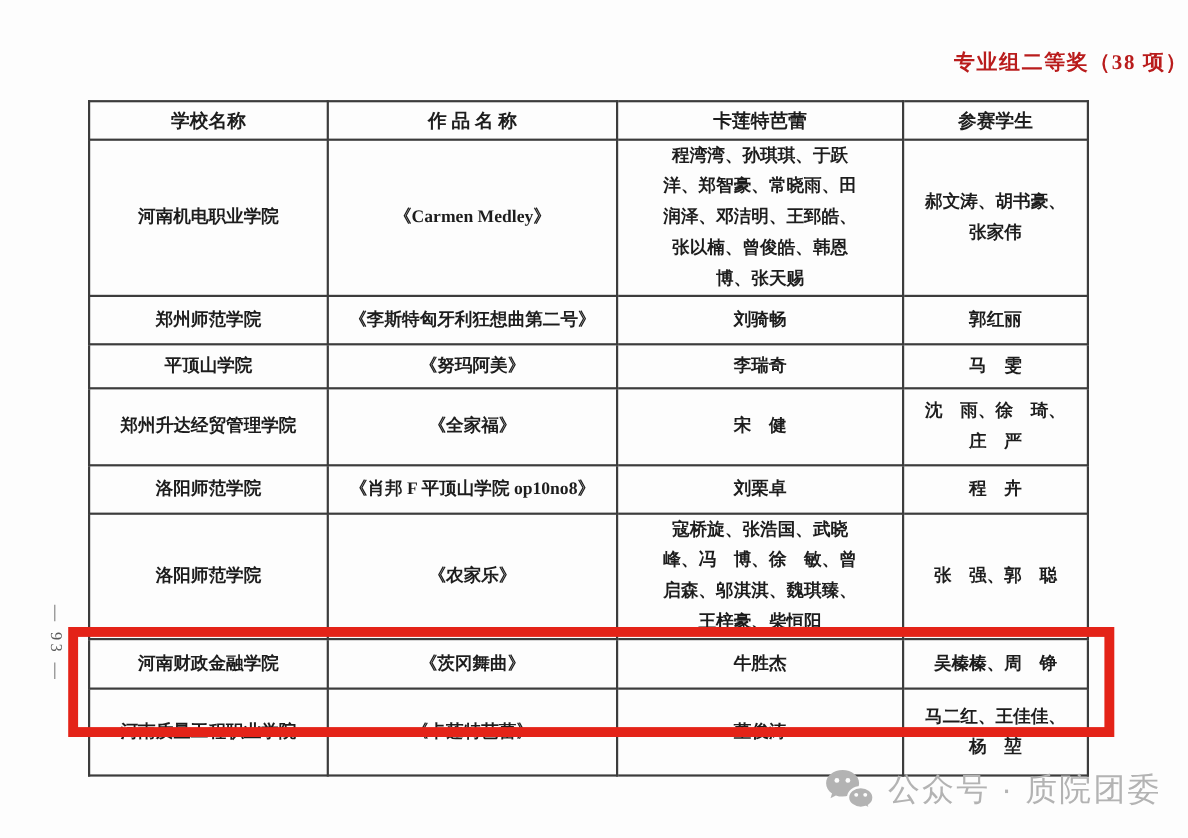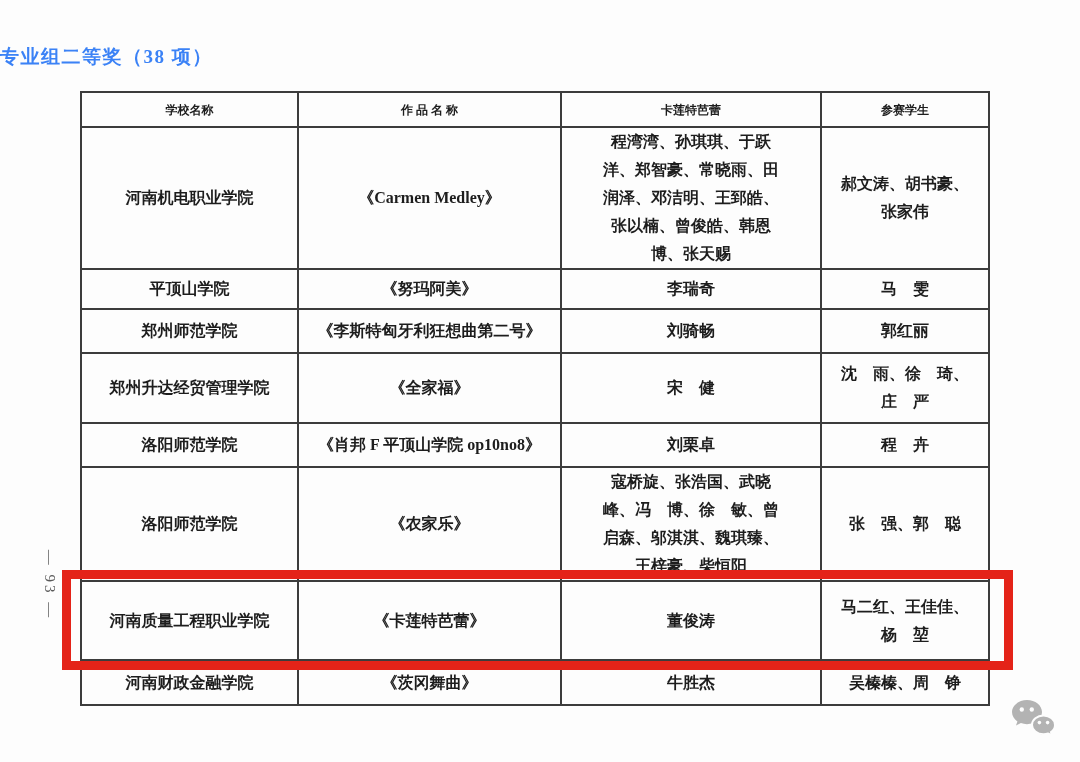--- a/index.html
+++ b/index.html
@@ -6,36 +6,36 @@
   body { background:#ffffff; }
   .page {
     position:relative;
     width:1080px; height:762px;
     background:#fdfdfd;
     font-family:"Liberation Serif","DejaVu Serif",serif;
     overflow:hidden;
   }
   .doc-title {
     position:absolute; top:44px; left:0; width:100%;
-    text-align:left;
+    text-align:right;
     font-size:19px; font-weight:700; letter-spacing:1.5px;
-    color:#3b82f6;
+    color:#b91c1c;
   }
   table.award {
     position:absolute; left:80px; top:91px; width:908px;
     border-collapse:collapse; table-layout:fixed;
   }
   table.award th, table.award td {
     border:2px solid #3c3c3c;
     text-align:center; vertical-align:middle;
     color:#1d1d1d;
     font-size:16px; font-weight:600;
     line-height:28px;
   }
-  table.award th { font-size:12px; font-weight:700; }
+  table.award th { font-size:17px; font-weight:700; }
   td.cell-school   { padding:0 8px;  }
   td.cell-work     { padding:0 4px;margin-left:44px;  }
   td.cell-students { padding:0 41px; }
   td.cell-teachers { padding:0 14px; }
   .highlight-box {
     position:absolute; left:62px; top:570px;
     width:951px; height:100px;
     border:9px solid #e42318;
     pointer-events:none;
   }
@@ -76,61 +76,61 @@
       <th>作 品 名 称</th>
       <th>卡莲特芭蕾</th>
       <th>参赛学生</th>
     </tr>
     <tr style="height:114px">
       <td class="cell-school">河南机电职业学院</td>
       <td class="cell-work">《Carmen Medley》</td>
       <td class="cell-students">程湾湾、孙琪琪、于跃洋、郑智豪、常晓雨、田润泽、邓洁明、王郅皓、张以楠、曾俊皓、韩恩博、张天赐</td>
       <td class="cell-teachers">郝文涛、胡书豪、张家伟</td>
     </tr>
+    <tr style="height:44px">
+      <td class="cell-school">郑州师范学院</td>
+      <td class="cell-work">《李斯特匈牙利狂想曲第二号》</td>
+      <td class="cell-students">刘骑畅</td>
+      <td class="cell-teachers">郭红丽</td>
+    </tr>
     <tr style="height:40px">
       <td class="cell-school">平顶山学院</td>
       <td class="cell-work">《努玛阿美》</td>
       <td class="cell-students">李瑞奇</td>
       <td class="cell-teachers">马　雯</td>
-    </tr>
-    <tr style="height:44px">
-      <td class="cell-school">郑州师范学院</td>
-      <td class="cell-work">《李斯特匈牙利狂想曲第二号》</td>
-      <td class="cell-students">刘骑畅</td>
-      <td class="cell-teachers">郭红丽</td>
     </tr>
     <tr style="height:70px">
       <td class="cell-school">郑州升达经贸管理学院</td>
       <td class="cell-work">《全家福》</td>
       <td class="cell-students">宋　健</td>
       <td class="cell-teachers">沈　雨、徐　琦、庄　严</td>
     </tr>
     <tr style="height:44px">
       <td class="cell-school">洛阳师范学院</td>
       <td class="cell-work">《肖邦 F 平顶山学院 op10no8》</td>
       <td class="cell-students">刘栗卓</td>
       <td class="cell-teachers">程　卉</td>
     </tr>
     <tr style="height:113px">
       <td class="cell-school">洛阳师范学院</td>
       <td class="cell-work">《农家乐》</td>
       <td class="cell-students">寇桥旋、张浩国、武晓峰、冯　博、徐　敏、曾启森、邬淇淇、魏琪臻、王梓豪、柴恒阳</td>
       <td class="cell-teachers">张　强、郭　聪</td>
     </tr>
+    <tr style="height:45px">
+      <td class="cell-school">河南财政金融学院</td>
+      <td class="cell-work">《茨冈舞曲》</td>
+      <td class="cell-students">牛胜杰</td>
+      <td class="cell-teachers">吴榛榛、周　铮</td>
+    </tr>
     <tr style="height:79px">
       <td class="cell-school">河南质量工程职业学院</td>
       <td class="cell-work">《卡莲特芭蕾》</td>
       <td class="cell-students">董俊涛</td>
       <td class="cell-teachers">马二红、王佳佳、杨　堃</td>
-    </tr>
-    <tr style="height:45px">
-      <td class="cell-school">河南财政金融学院</td>
-      <td class="cell-work">《茨冈舞曲》</td>
-      <td class="cell-students">牛胜杰</td>
-      <td class="cell-teachers">吴榛榛、周　铮</td>
     </tr>
   </tbody>
     </table>
 
   <div class="highlight-box" style="border-color: rgb(228, 35, 24);"></div>
 
   <div class="page-num">— 93 —</div>
 
   <div class="watermark">
     <span>
@@ -140,15 +140,16 @@
           <path d="M33.5,17.5 C27.2,17.5 22,21.7 22,26.9 C22,32.1 27.2,36.3 33.5,36.3 C35.2,36.3 36.8,36 38.2,35.5 L42.2,37.5 L41,34.1 C43.5,32.4 45,29.8 45,26.9 C45,21.7 39.8,17.5 33.5,17.5 Z" stroke="#fdfdfd" stroke-width="2"></path>
         </g>
         <g fill="#fdfdfd">
           <circle cx="11.8" cy="11.5" r="2.2"></circle>
           <circle cx="21.8" cy="11.5" r="2.2"></circle>
           <circle cx="29.4" cy="24.6" r="1.8"></circle>
           <circle cx="37.6" cy="24.6" r="1.8"></circle>
         </g>
       </svg>
     </span>
+    <span>公众号 · 质院团委</span>
   </div>
 
 </div>
 
 </body></html>

